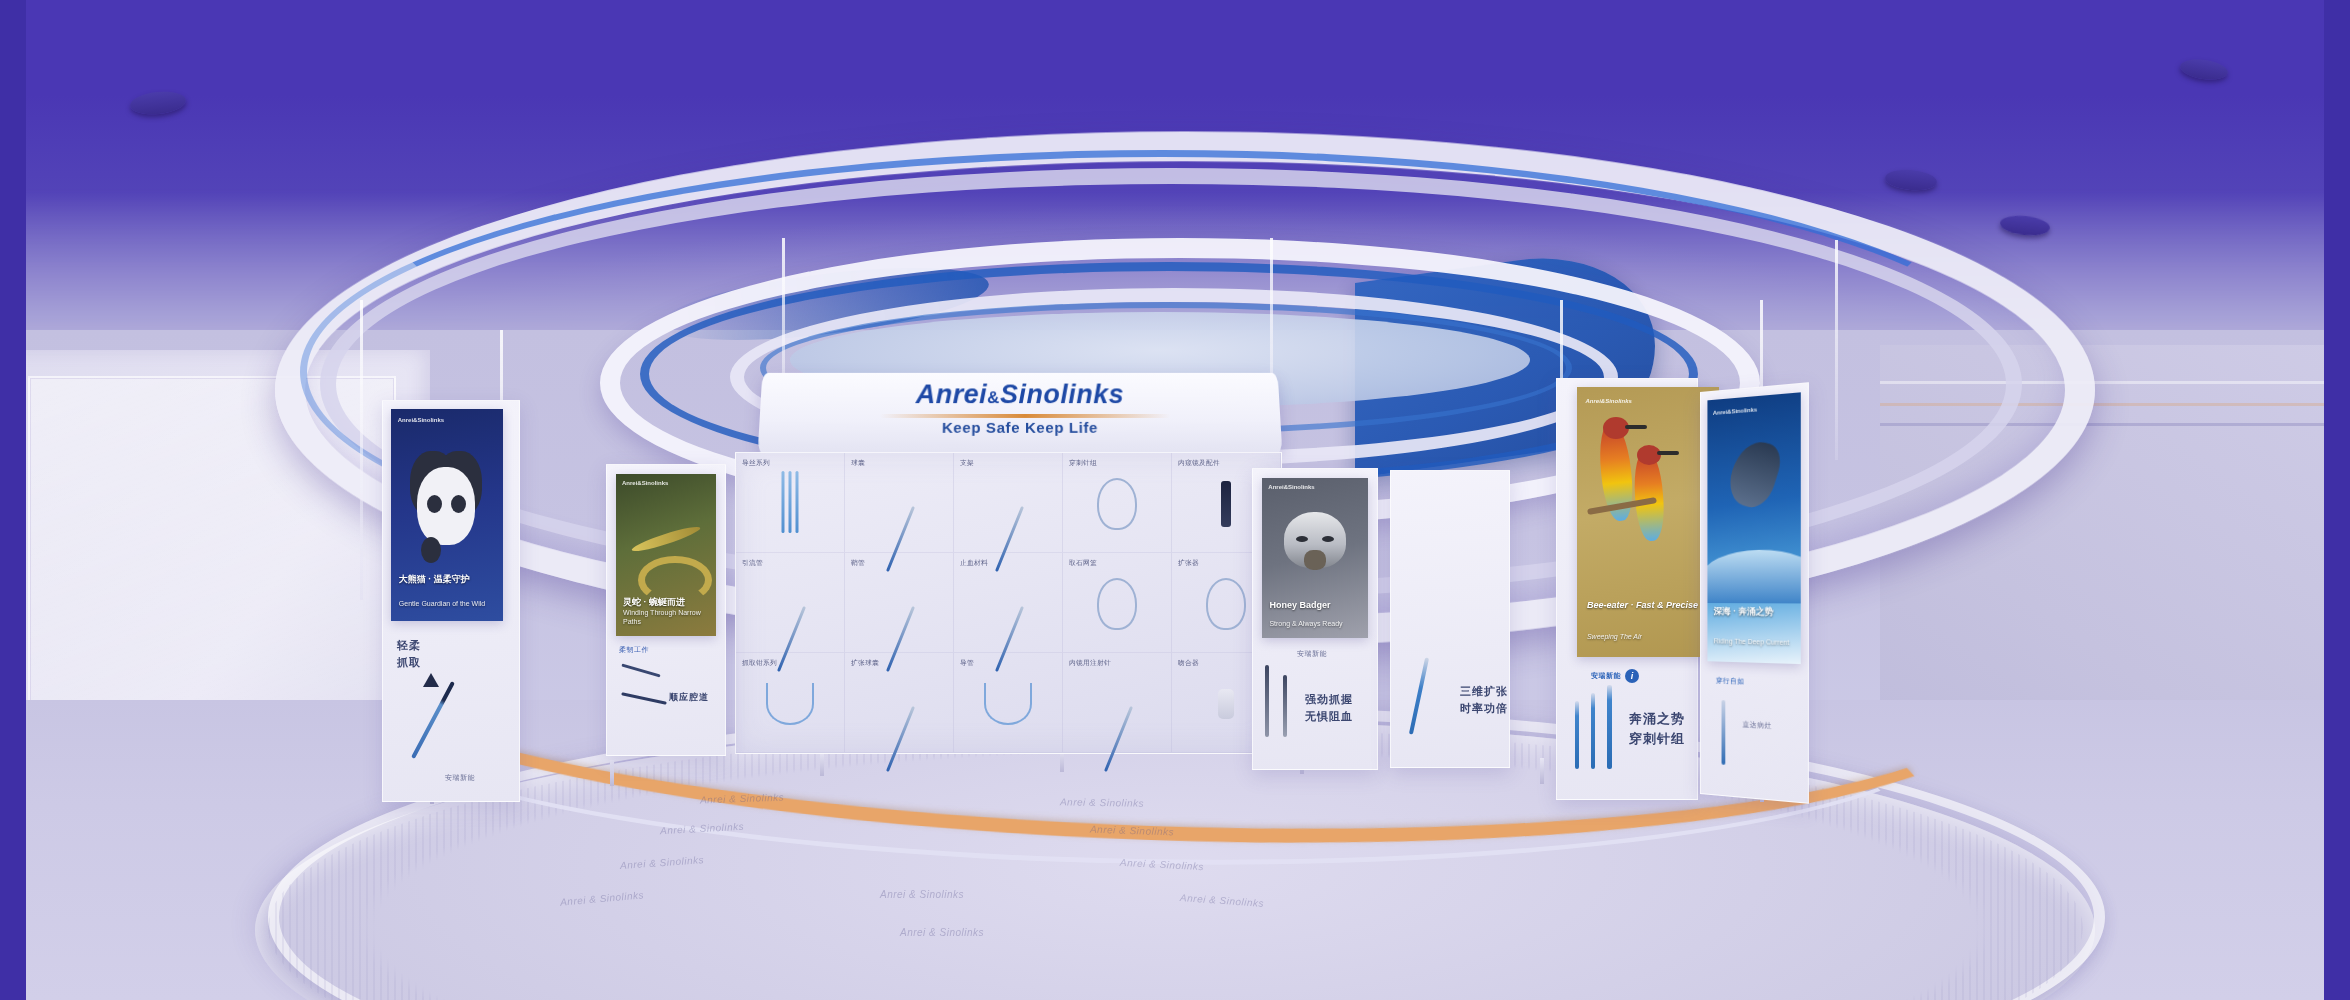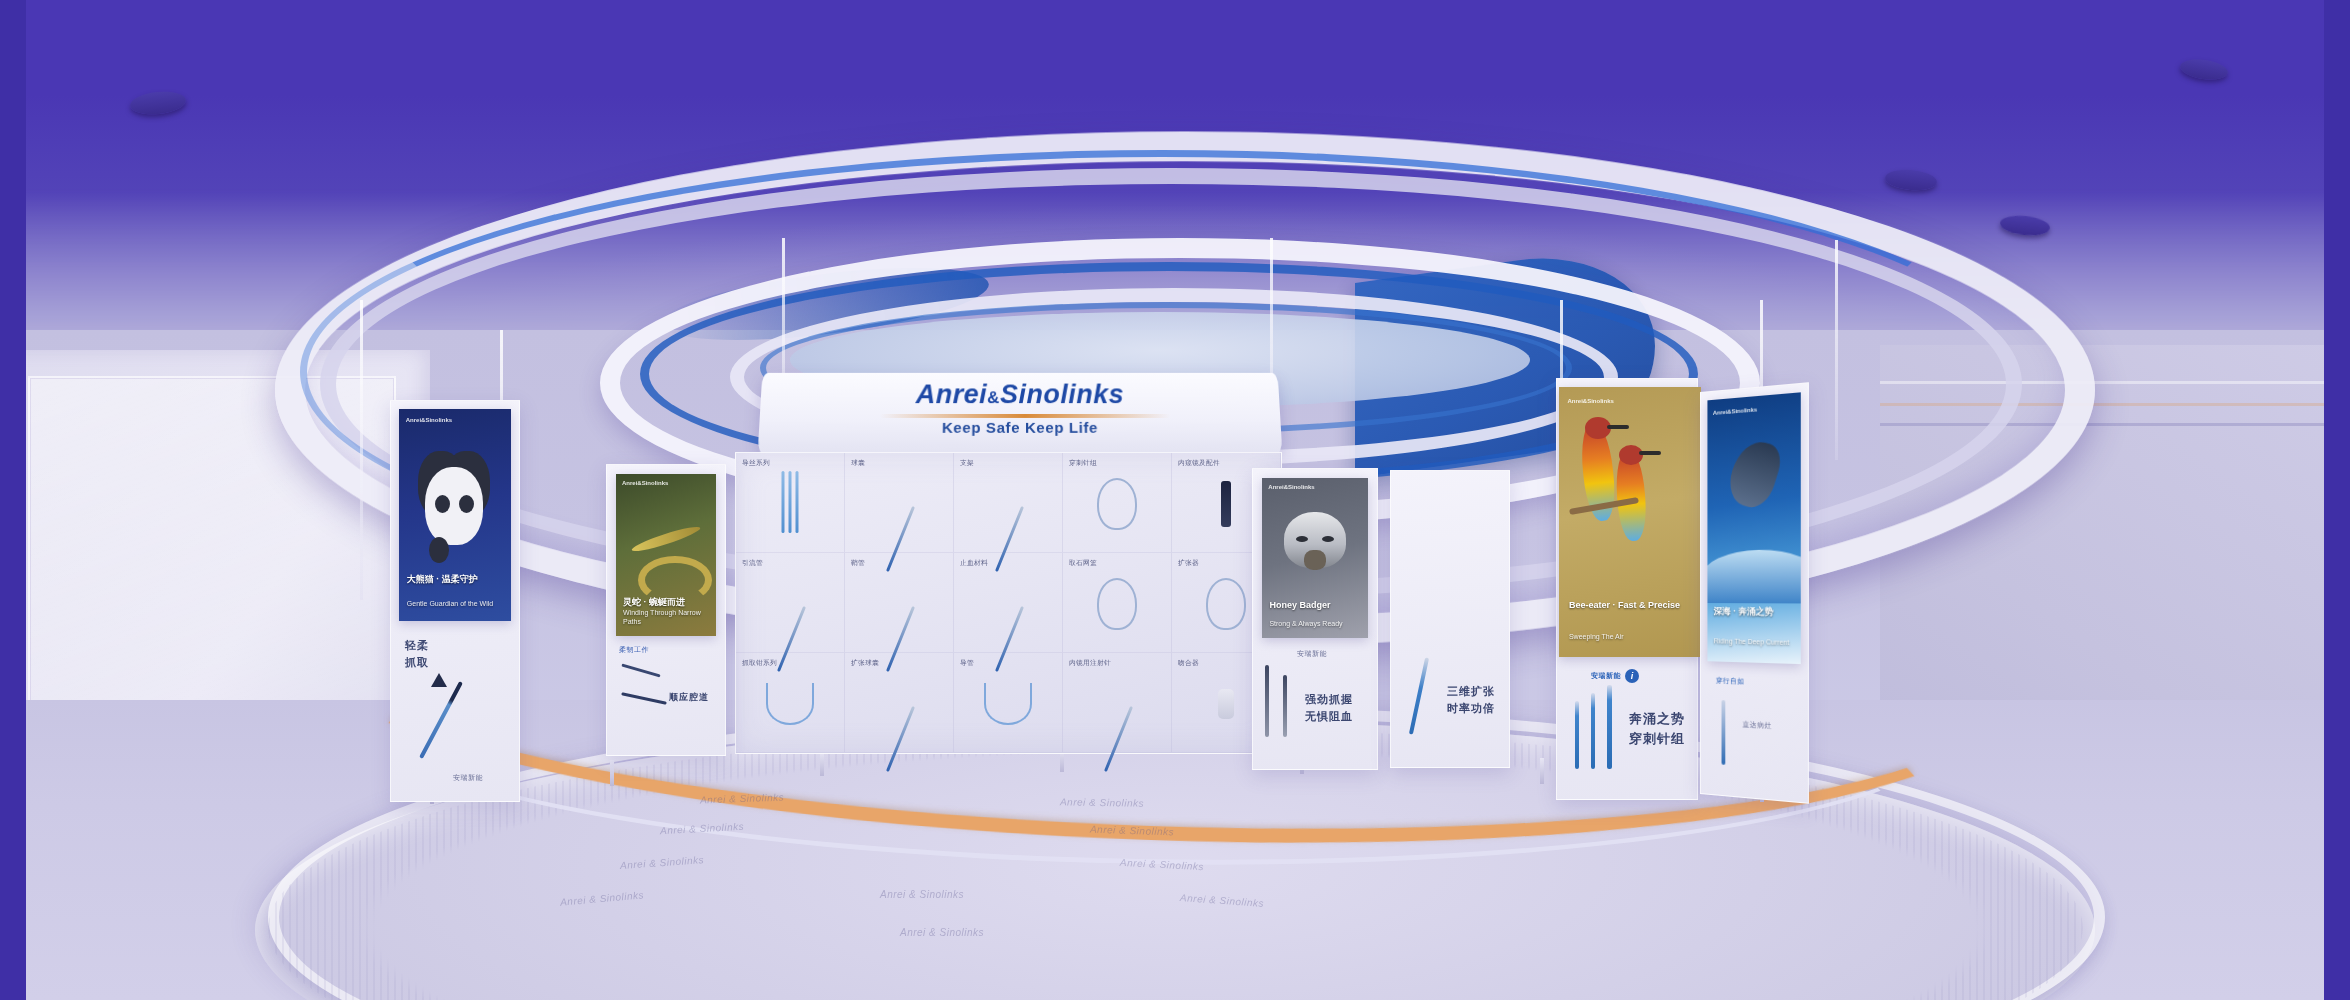--- a/index.html
+++ b/index.html
@@ -360,21 +360,21 @@
     <div class="pcell">
         <span class="plabel">内镜用注射针</span>
         <span class="dev dev-stick"></span>
       </div>
     <div class="pcell">
         <span class="plabel">吻合器</span>
         <span class="dev dev-cap"></span>
       </div>
   </div>
 
-  <div class="panel" style="left:390px;top:400px;width:128px;height:400px;">
+  <div class="panel" style="left:382px;top:400px;width:128px;height:400px;padding-left:8px;">
     <div class="poster" style="left:8px;top:8px;width:112px;height:212px;background:linear-gradient(170deg,#1a2a6b 0%,#24368a 45%,#2e4da0 100%);">
       <div class="pbrand">Anrei&amp;Sinolinks</div>
       <div style="position:absolute;left:26px;top:58px;width:58px;height:78px;background:#f1f1f6;border-radius:46% 46% 44% 44%;box-shadow:-13px -22px 0 -6px #2b2f3e,13px -22px 0 -6px #2b2f3e;"></div>
       <div style="position:absolute;left:36px;top:86px;width:15px;height:18px;background:#2b2f3e;border-radius:50%;"></div>
       <div style="position:absolute;left:60px;top:86px;width:15px;height:18px;background:#2b2f3e;border-radius:50%;"></div>
       <div style="position:absolute;left:30px;top:128px;width:20px;height:26px;background:#2b2f3e;border-radius:50%;"></div>
       <div class="ptitle">大熊猫 · 温柔守护</div>
       <div class="psub">Gentle Guardian of the Wild</div>
     </div>
     <div style="position:absolute;left:14px;top:236px;">
@@ -421,28 +421,28 @@
     </div>
     <div style="position:absolute;left:14px;top:204px;width:40px;height:3px;background:#384771;transform:rotate(16deg);border-radius:2px;"></div>
     <div style="position:absolute;left:14px;top:232px;width:46px;height:3px;background:#2e3b63;transform:rotate(12deg);border-radius:2px;"></div>
     <div class="cn-line" style="position:absolute;left:62px;top:226px;font-size:9px;">
       <span>顺应腔道</span>
     </div>
   </div>
 
   <div class="panel" style="left:1390px;top:470px;width:118px;height:296px;">
     <div style="position:absolute;left:26px;top:186px;width:4px;height:78px;background:linear-gradient(180deg,#cfd6e6 0%,#3c7fc8 40%,#2d6cb4 100%);transform:rotate(12deg);border-radius:2px;"></div>
-    <div class="cn-line" style="position:absolute;left:56px;top:212px;">
+    <div class="cn-line" style="position:absolute;left:69px;top:212px;">
       <div>三维扩张</div>
       <div>时率功倍</div>
     </div>
   </div>
 
   <div class="panel" style="left:1556px;top:378px;width:140px;height:420px;">
-    <div class="poster" style="left:2px;top:8px;width:142px;height:270px;background:linear-gradient(170deg,#b49a55 0%,#c3ab66 45%,#b19750 100%);">
+    <div class="poster" style="left:20px;top:8px;width:142px;height:270px;background:linear-gradient(170deg,#b49a55 0%,#c3ab66 45%,#b19750 100%);font-style:italic;">
       <div class="pbrand">Anrei&amp;Sinolinks</div>
       <div style="position:absolute;left:24px;top:34px;width:30px;height:100px;background:linear-gradient(180deg,#c0392b 0%,#e67e22 38%,#f1c40f 62%,#5dade2 100%);border-radius:52% 52% 46% 46%;transform:rotate(-6deg);"></div>
       <div style="position:absolute;left:26px;top:30px;width:26px;height:22px;background:#b03a2e;border-radius:50%;"></div>
       <div style="position:absolute;left:48px;top:38px;width:22px;height:4px;background:#2c2c2c;border-radius:2px;"></div>
       <div style="position:absolute;left:58px;top:62px;width:28px;height:92px;background:linear-gradient(180deg,#c0392b 0%,#e67e22 38%,#f1c40f 60%,#5dade2 100%);border-radius:52% 52% 46% 46%;transform:rotate(-4deg);"></div>
       <div style="position:absolute;left:60px;top:58px;width:24px;height:20px;background:#b03a2e;border-radius:50%;"></div>
       <div style="position:absolute;left:80px;top:64px;width:22px;height:4px;background:#2c2c2c;border-radius:2px;"></div>
       <div style="position:absolute;left:10px;top:116px;width:70px;height:6px;background:#8a6b45;border-radius:3px;transform:rotate(-10deg);"></div>
       <div class="ptitle">Bee-eater · Fast &amp; Precise</div>
       <div class="psub">Sweeping The Air</div>

